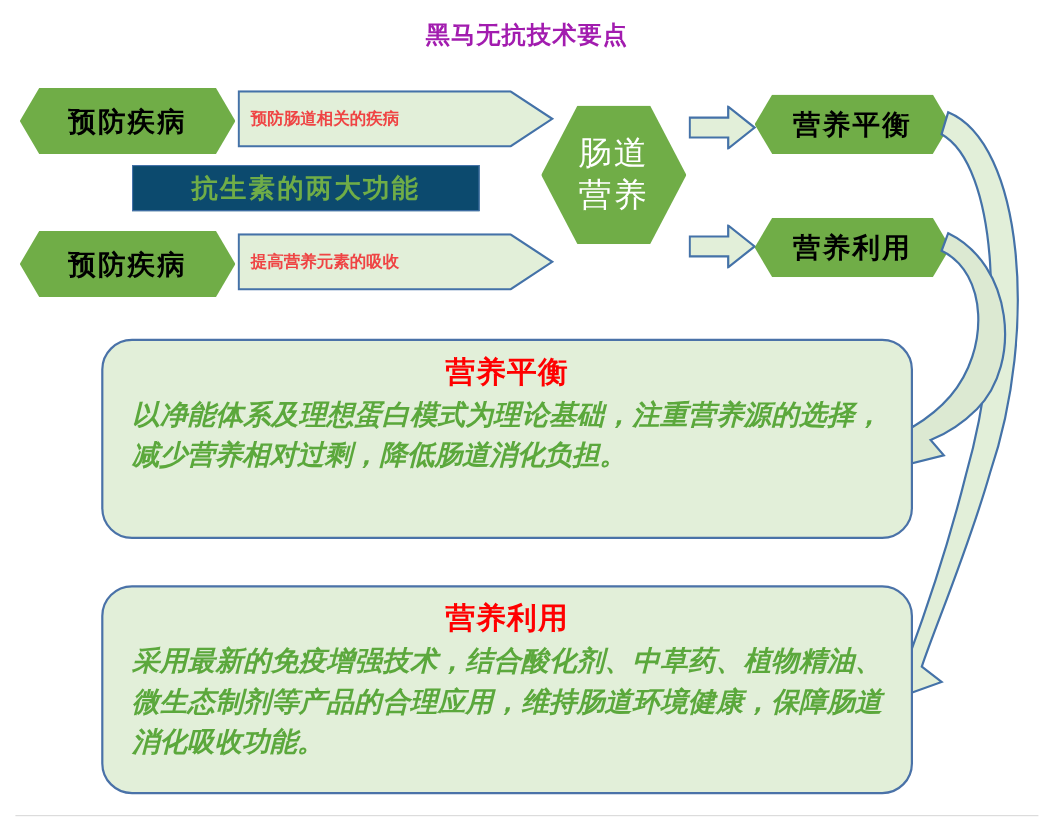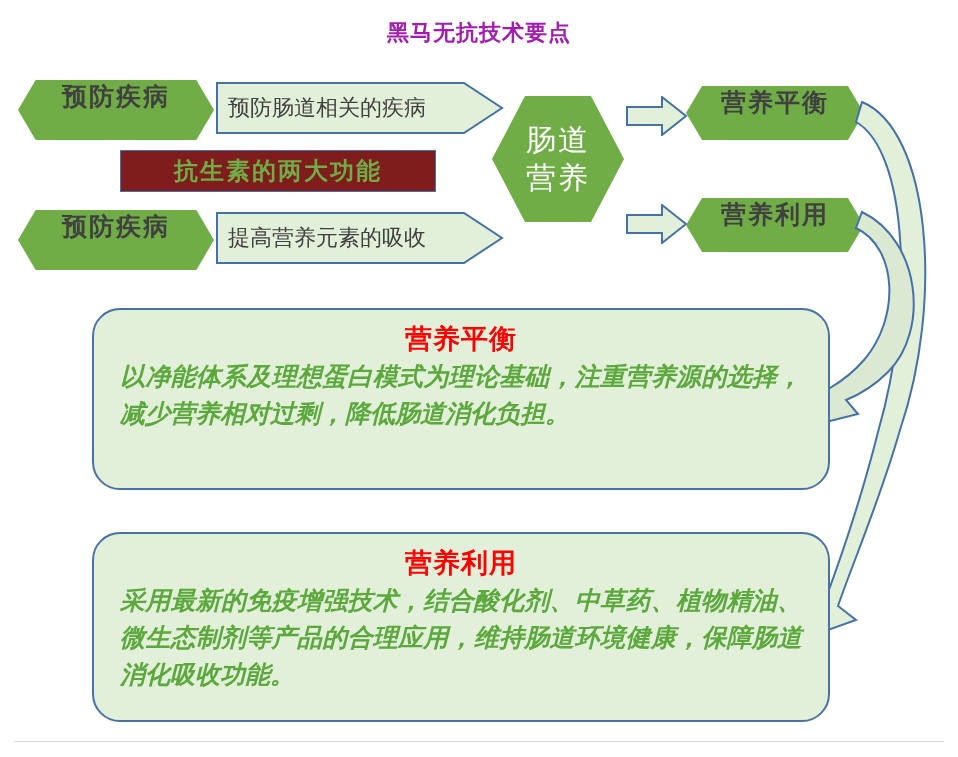--- a/index.html
+++ b/index.html
@@ -29,23 +29,23 @@
     font-weight: bold;
     color: #a21caf;
     letter-spacing: 1px;
     line-height: 30px;
   }
 
   
   .hex {
     position: absolute;
     background: #70AD47;
-    color: #404040;
-    display: flex;
-    align-items: flex-start;
+    color: #000000;
+    display: flex;
+    align-items: center;
     justify-content: center;
     font-size: 25px;
     font-weight: bold;
     letter-spacing: 2px;
     clip-path: polygon(9% 0%, 91% 0%, 100% 50%, 91% 100%, 9% 100%, 0% 50%);
   }
   .hex.left { clip-path: polygon(9% 0%, 91% 0%, 100% 50%, 91% 100%, 9% 100%, 0% 50%); }
 
   #hex-prevent  { left: 18px;  top: 80px;  width: 196px; height: 60px; }
   #hex-growth   { left: 18px;  top: 210px; width: 196px; height: 60px; }
@@ -73,37 +73,37 @@
   }
   .arrow-box-wrap { position: absolute; }
   .arrow-box-svg { position: absolute; left: 0; top: 0; }
   .arrow-box-label {
     position: absolute;
     left: 12px;
     top: 0;
     height: 100%;
     display: flex;
     align-items: center;
-    font-size: 22px;
-    font-weight: normal;
-    color: #404040;
+    font-size: 15px;
+    font-weight: bold;
+    color: #ef4444;
     white-space: nowrap;
   }
 
   #abox-1 { left: 216px; top: 82px;  width: 288px; height: 52px; }
   #abox-2 { left: 216px; top: 212px; width: 288px; height: 52px; }
 
   
   #pink-box {
     position: absolute;
     left: 120px;
     top: 150px;
     width: 316px;
     height: 42px;
-    background: #7f1d1d;
+    background: #0c4a6e;
     border: 1px solid #4472A8;
     box-sizing: border-box;
     display: flex;
     align-items: center;
     justify-content: center;
     color: #70AD47;
     font-size: 24px;
     font-weight: bold;
     letter-spacing: 2px;
   }

